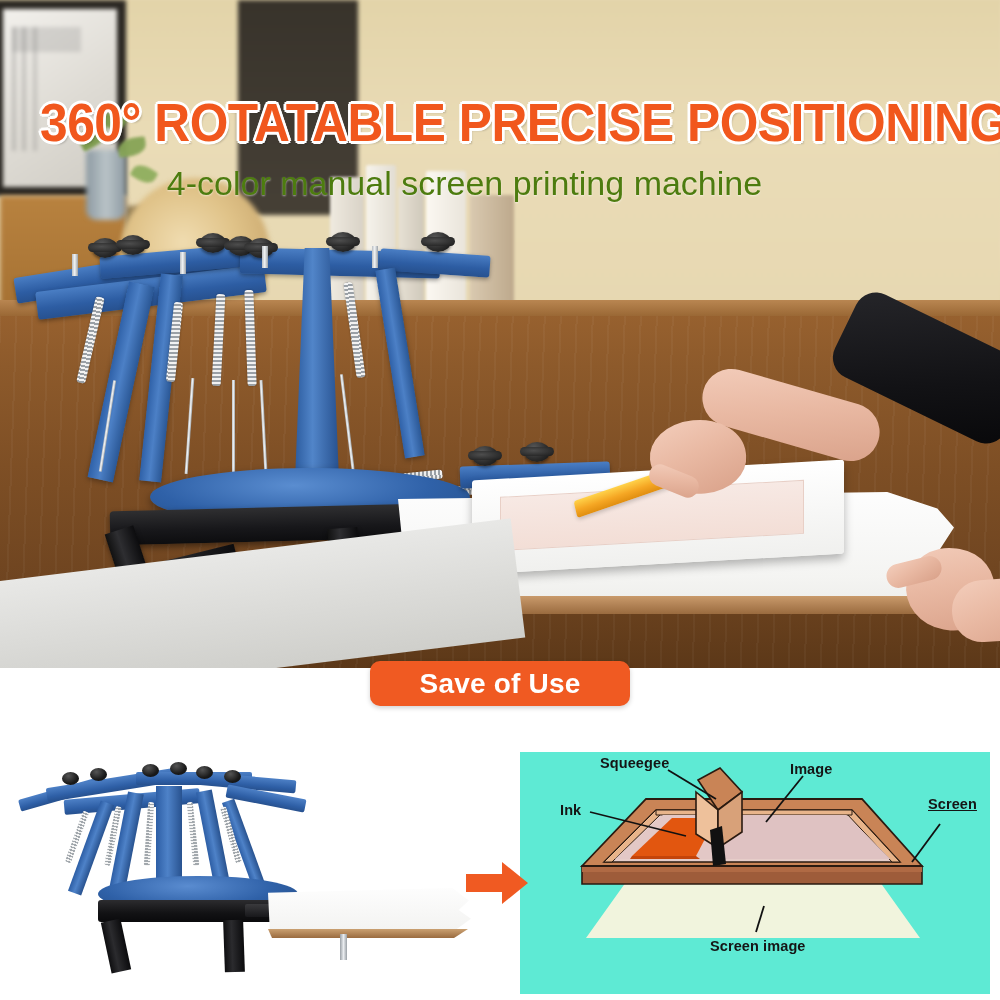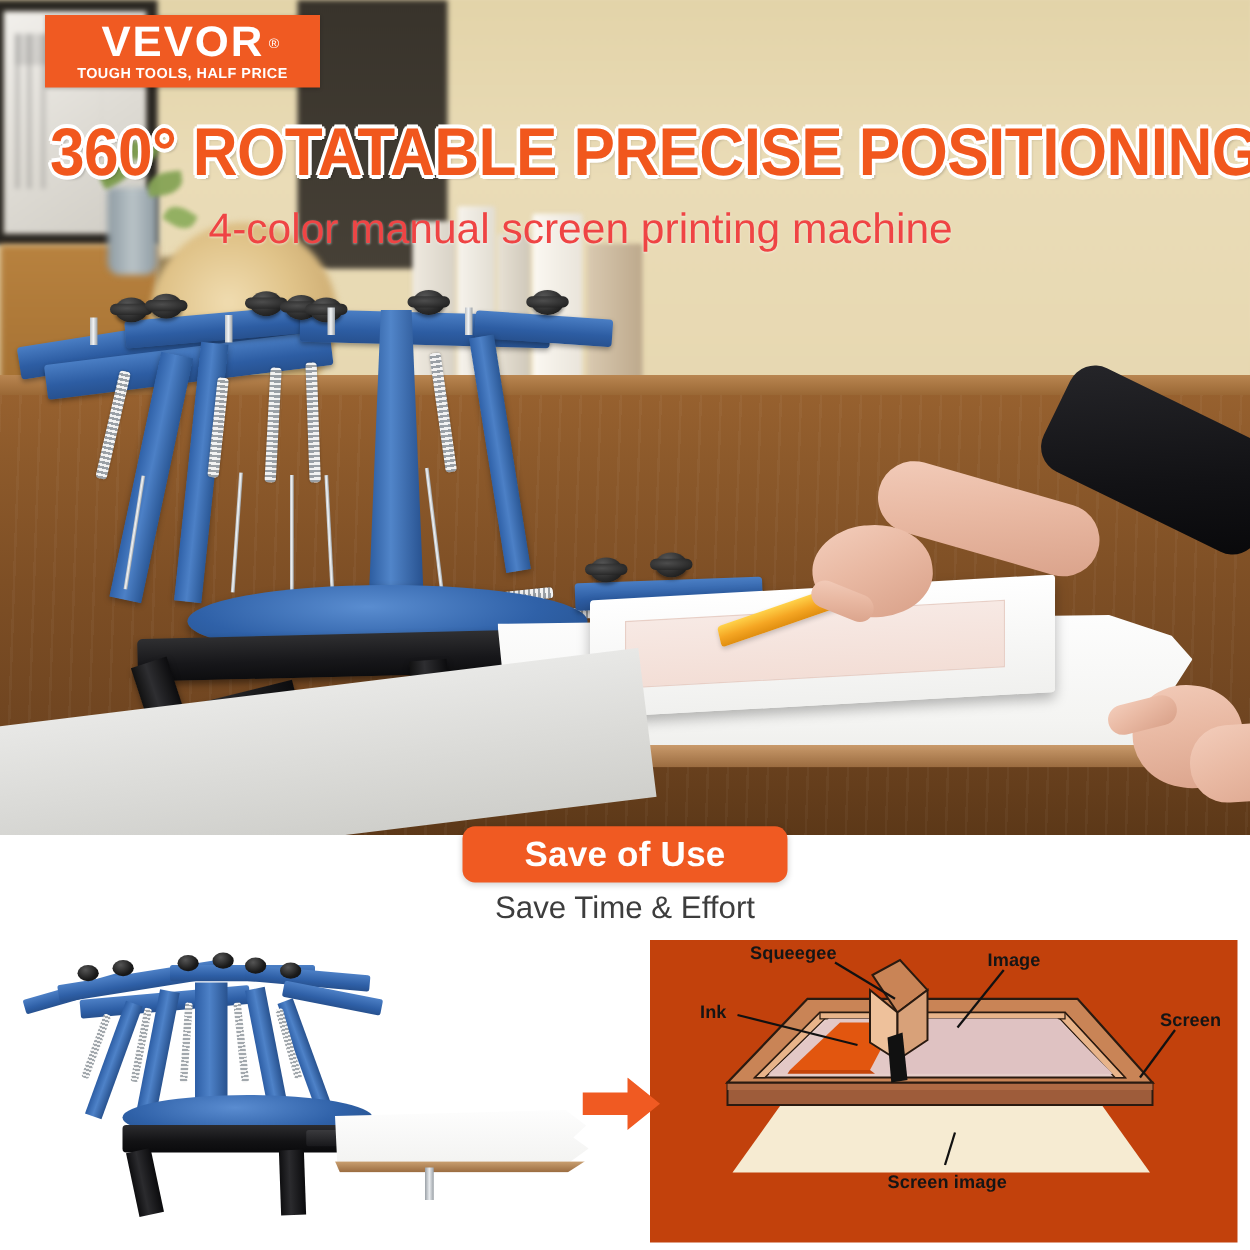--- a/index.html
+++ b/index.html
@@ -202,21 +202,21 @@
       2px 0 0 #fff, -2px 0 0 #fff, 0 2px 0 #fff, 0 -2px 0 #fff,
       2px 2px 0 #fff, -2px 2px 0 #fff, 2px -2px 0 #fff, -2px -2px 0 #fff,
       3px 0 0 #fff, -3px 0 0 #fff, 0 3px 0 #fff, 0 -3px 0 #fff,
       3px 3px 2px rgba(0,0,0,.18);
     white-space:nowrap;
   }
   .subhead {
     position:absolute; left:0; top:162px; width:929px;
     text-align:center;
     font-size:34px; line-height:42px;
-    color:#ef4444;
+    color:#4d7c0f;
     text-shadow:0 1px 2px rgba(255,255,255,.55);
     white-space:nowrap;
   }
 
   
   .logo {
     position:absolute; left:36px; top:12px; width:220px; height:58px;
     background:#f05a22;
     display:flex; flex-direction:column;
     align-items:center; justify-content:center;
@@ -301,21 +301,21 @@
 
   
   .arrow {
     position:absolute; left:466px; top:862px; width:62px; height:42px;
     z-index:10;
   }
 
   
   .diagram {
     position:absolute; left:520px; top:752px; width:470px; height:242px;
-    background:#c2410c;
+    background:#5eead4;
   }
   .dlabel {
     position:absolute; font-size:14.5px; font-weight:bold; color:#151515;
     white-space:nowrap; letter-spacing:.1px;
   }
 </style>
 </head>
 <body>
 
 <div id="page">
@@ -416,37 +416,29 @@
     <div class="skin" style="left:650px;top:420px;width:96px;height:74px;border-radius:48% 52% 46% 54%;transform:rotate(-6deg);"></div>
     <div class="skin" style="left:648px;top:470px;width:52px;height:22px;border-radius:12px;transform:rotate(22deg);"></div>
 
     <div class="skin" style="left:906px;top:548px;width:88px;height:82px;border-radius:52% 48% 48% 52%;transform:rotate(9deg);"></div>
     <div class="skin" style="left:886px;top:560px;width:56px;height:24px;border-radius:14px;transform:rotate(-14deg);"></div>
     <div class="skin" style="left:952px;top:578px;width:120px;height:62px;border-radius:30px;transform:rotate(-4deg);"></div>
 
     <div class="table-front-white"></div>
   </div>
 
-  <div class="logo">
-    <div class="logo-word">
-      <span>VEVOR</span>
-      <span class="logo-reg">®</span>
-    </div>
-    <div class="logo-tag">TOUGH TOOLS, HALF PRICE</div>
-  </div>
 
   <div class="headline">360° ROTATABLE PRECISE POSITIONING</div>
   <div class="subhead">4-color manual screen printing machine</div>
 
   <div class="bottom"></div>
 
   <div class="badge">
     <span>Save of Use</span>
   </div>
-  <div class="sub-badge">Save Time &amp; Effort</div>
 
   <div class="prod2">
 
     <div class="p2-plate" style="left:8px;top:40px;width:86px;height:12px;transform:rotate(-16deg);"></div>
     <div class="p2-plate" style="left:36px;top:30px;width:130px;height:14px;transform:rotate(-9deg);"></div>
     <div class="p2-plate" style="left:54px;top:46px;width:136px;height:15px;transform:rotate(-5deg);"></div>
     <div class="p2-plate" style="left:126px;top:24px;width:116px;height:13px;transform:rotate(0deg);"></div>
     <div class="p2-plate" style="left:186px;top:28px;width:100px;height:13px;transform:rotate(5deg);"></div>
     <div class="p2-plate" style="left:216px;top:44px;width:80px;height:13px;transform:rotate(11deg);"></div>
 
@@ -516,17 +508,17 @@
       <line x1="148" y1="18" x2="196" y2="47" stroke="#111" stroke-width="1.8"></line>
       <line x1="283" y1="24" x2="246" y2="70" stroke="#111" stroke-width="1.8"></line>
       <line x1="70" y1="60" x2="166" y2="84" stroke="#111" stroke-width="1.8"></line>
       <line x1="420" y1="72" x2="392" y2="110" stroke="#111" stroke-width="1.8"></line>
       <line x1="244" y1="154" x2="236" y2="180" stroke="#111" stroke-width="1.8"></line>
     </svg>
 
     <div class="dlabel" style="left:80px;top:3px;">Squeegee</div>
     <div class="dlabel" style="left:270px;top:9px;">Image</div>
     <div class="dlabel" style="left:40px;top:50px;">Ink</div>
-    <div class="dlabel" style="left:408px;top:57px;">Screen</div>
+    <div class="dlabel" style="left:408px;top:44px;text-decoration:underline;">Screen</div>
     <div class="dlabel" style="left:190px;top:186px;">Screen image</div>
   </div>
 
 </div>
 
 </body></html>

